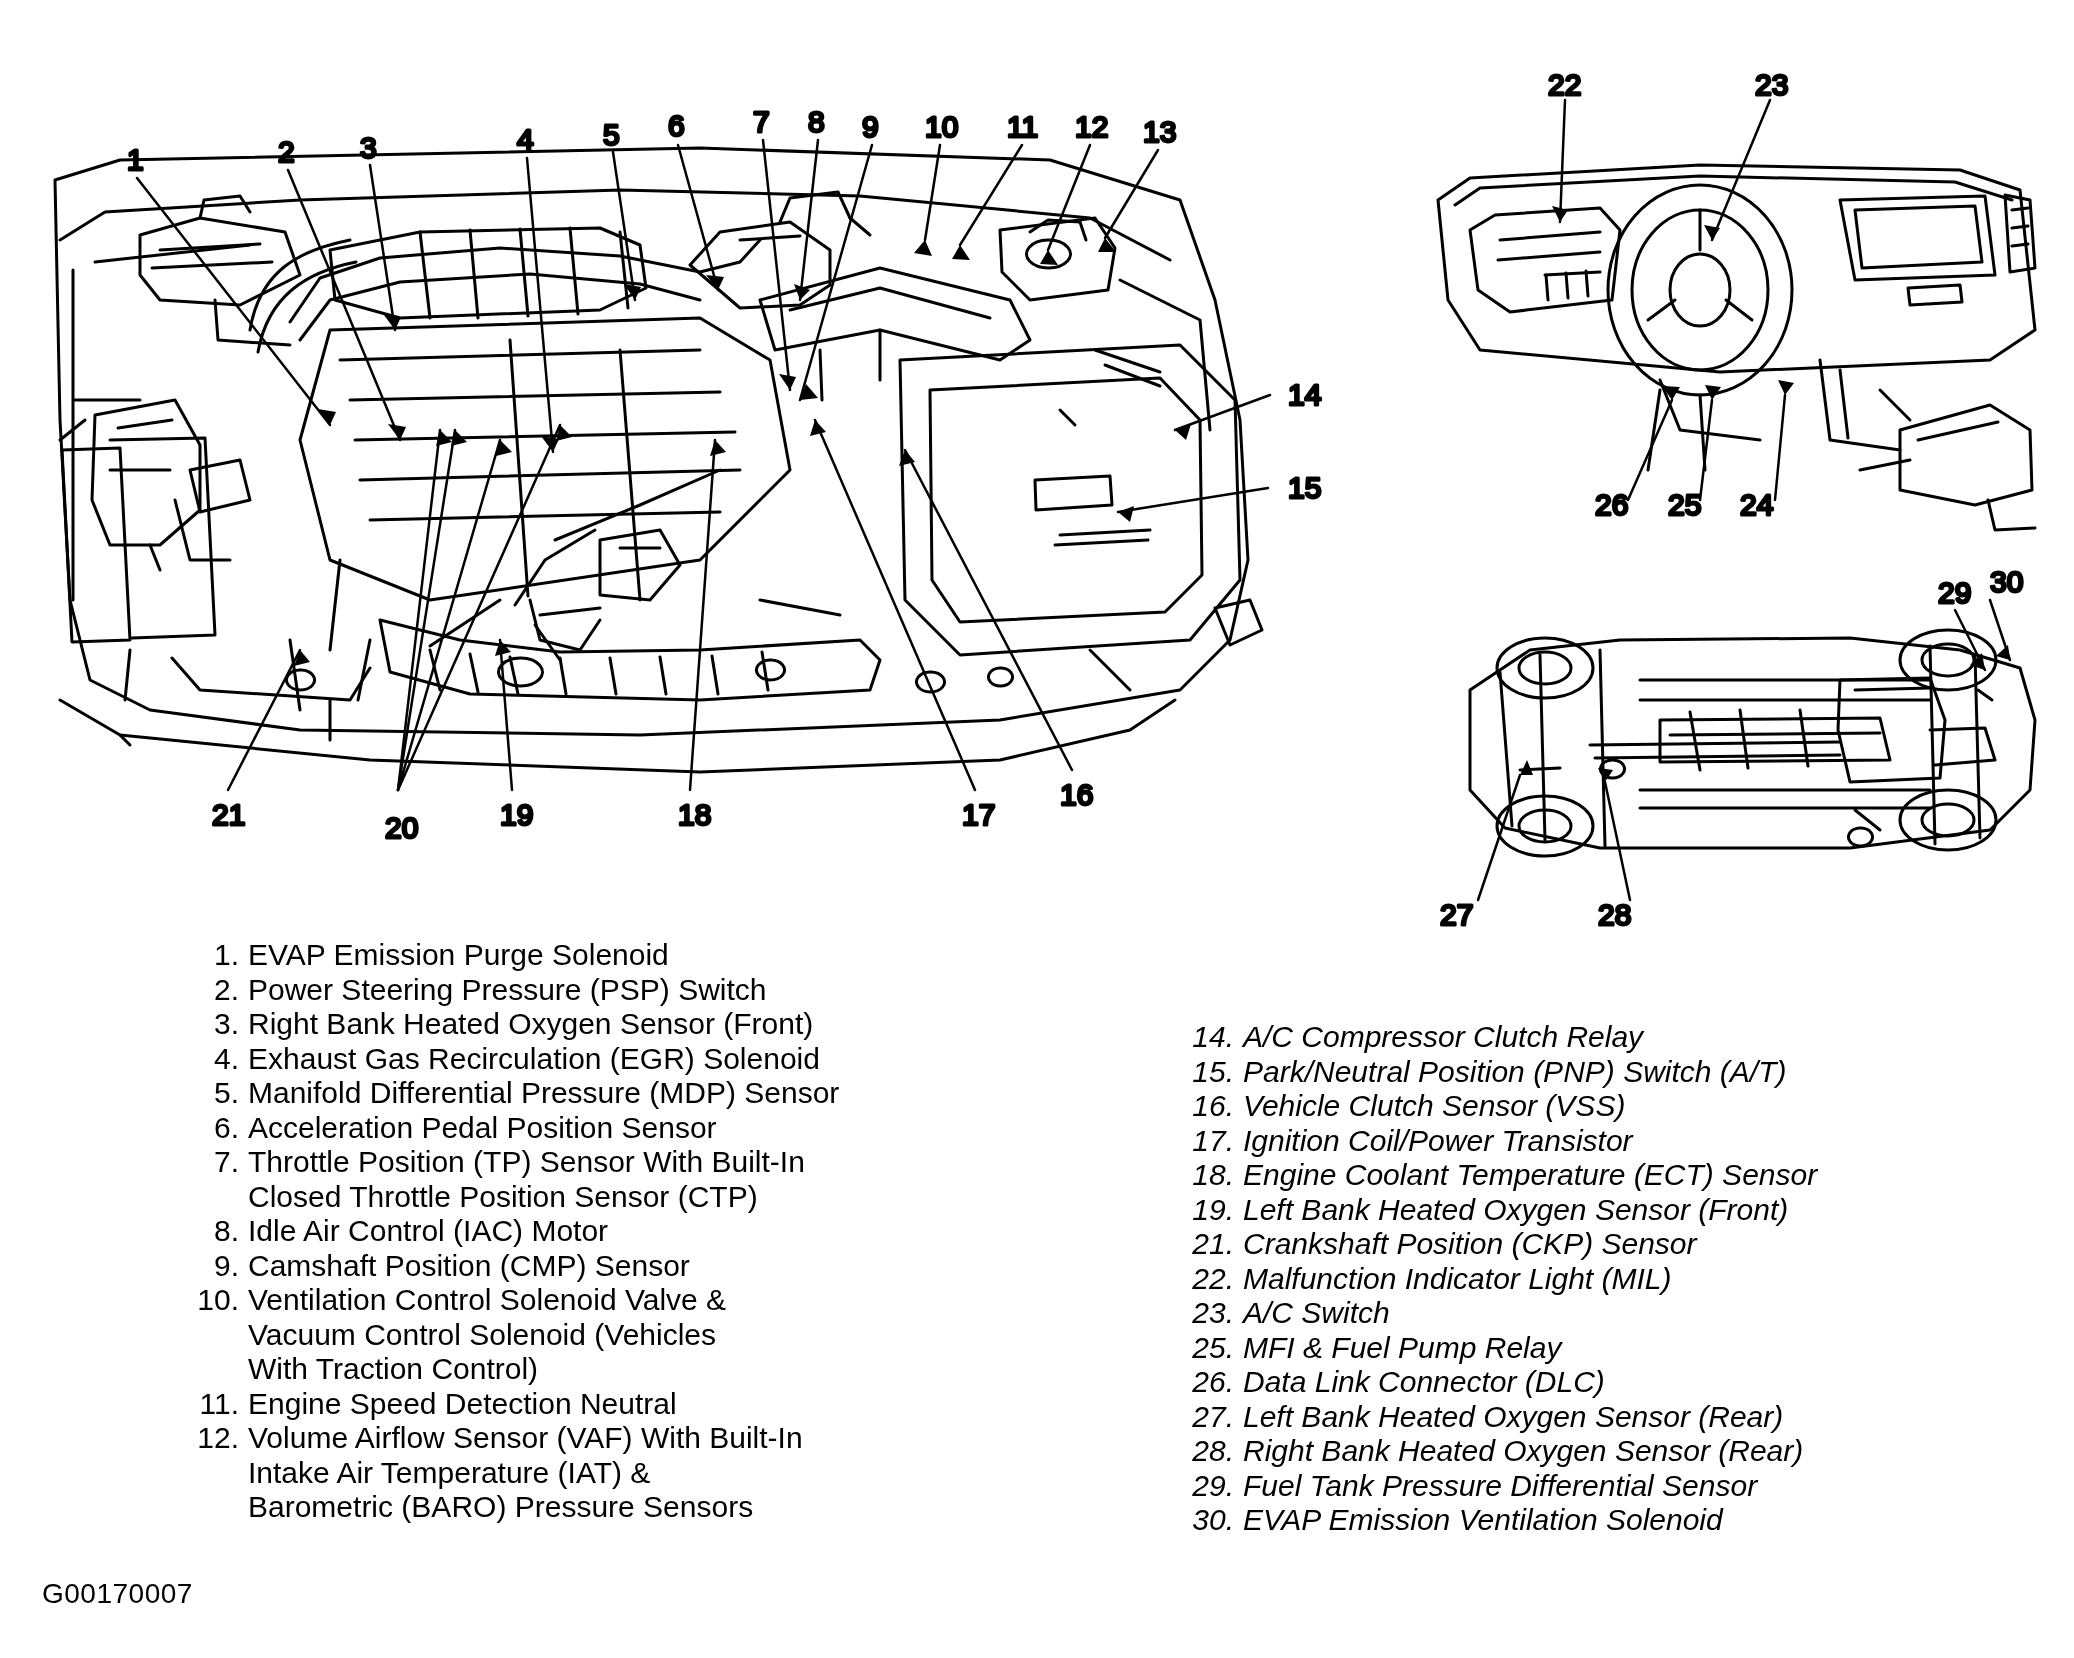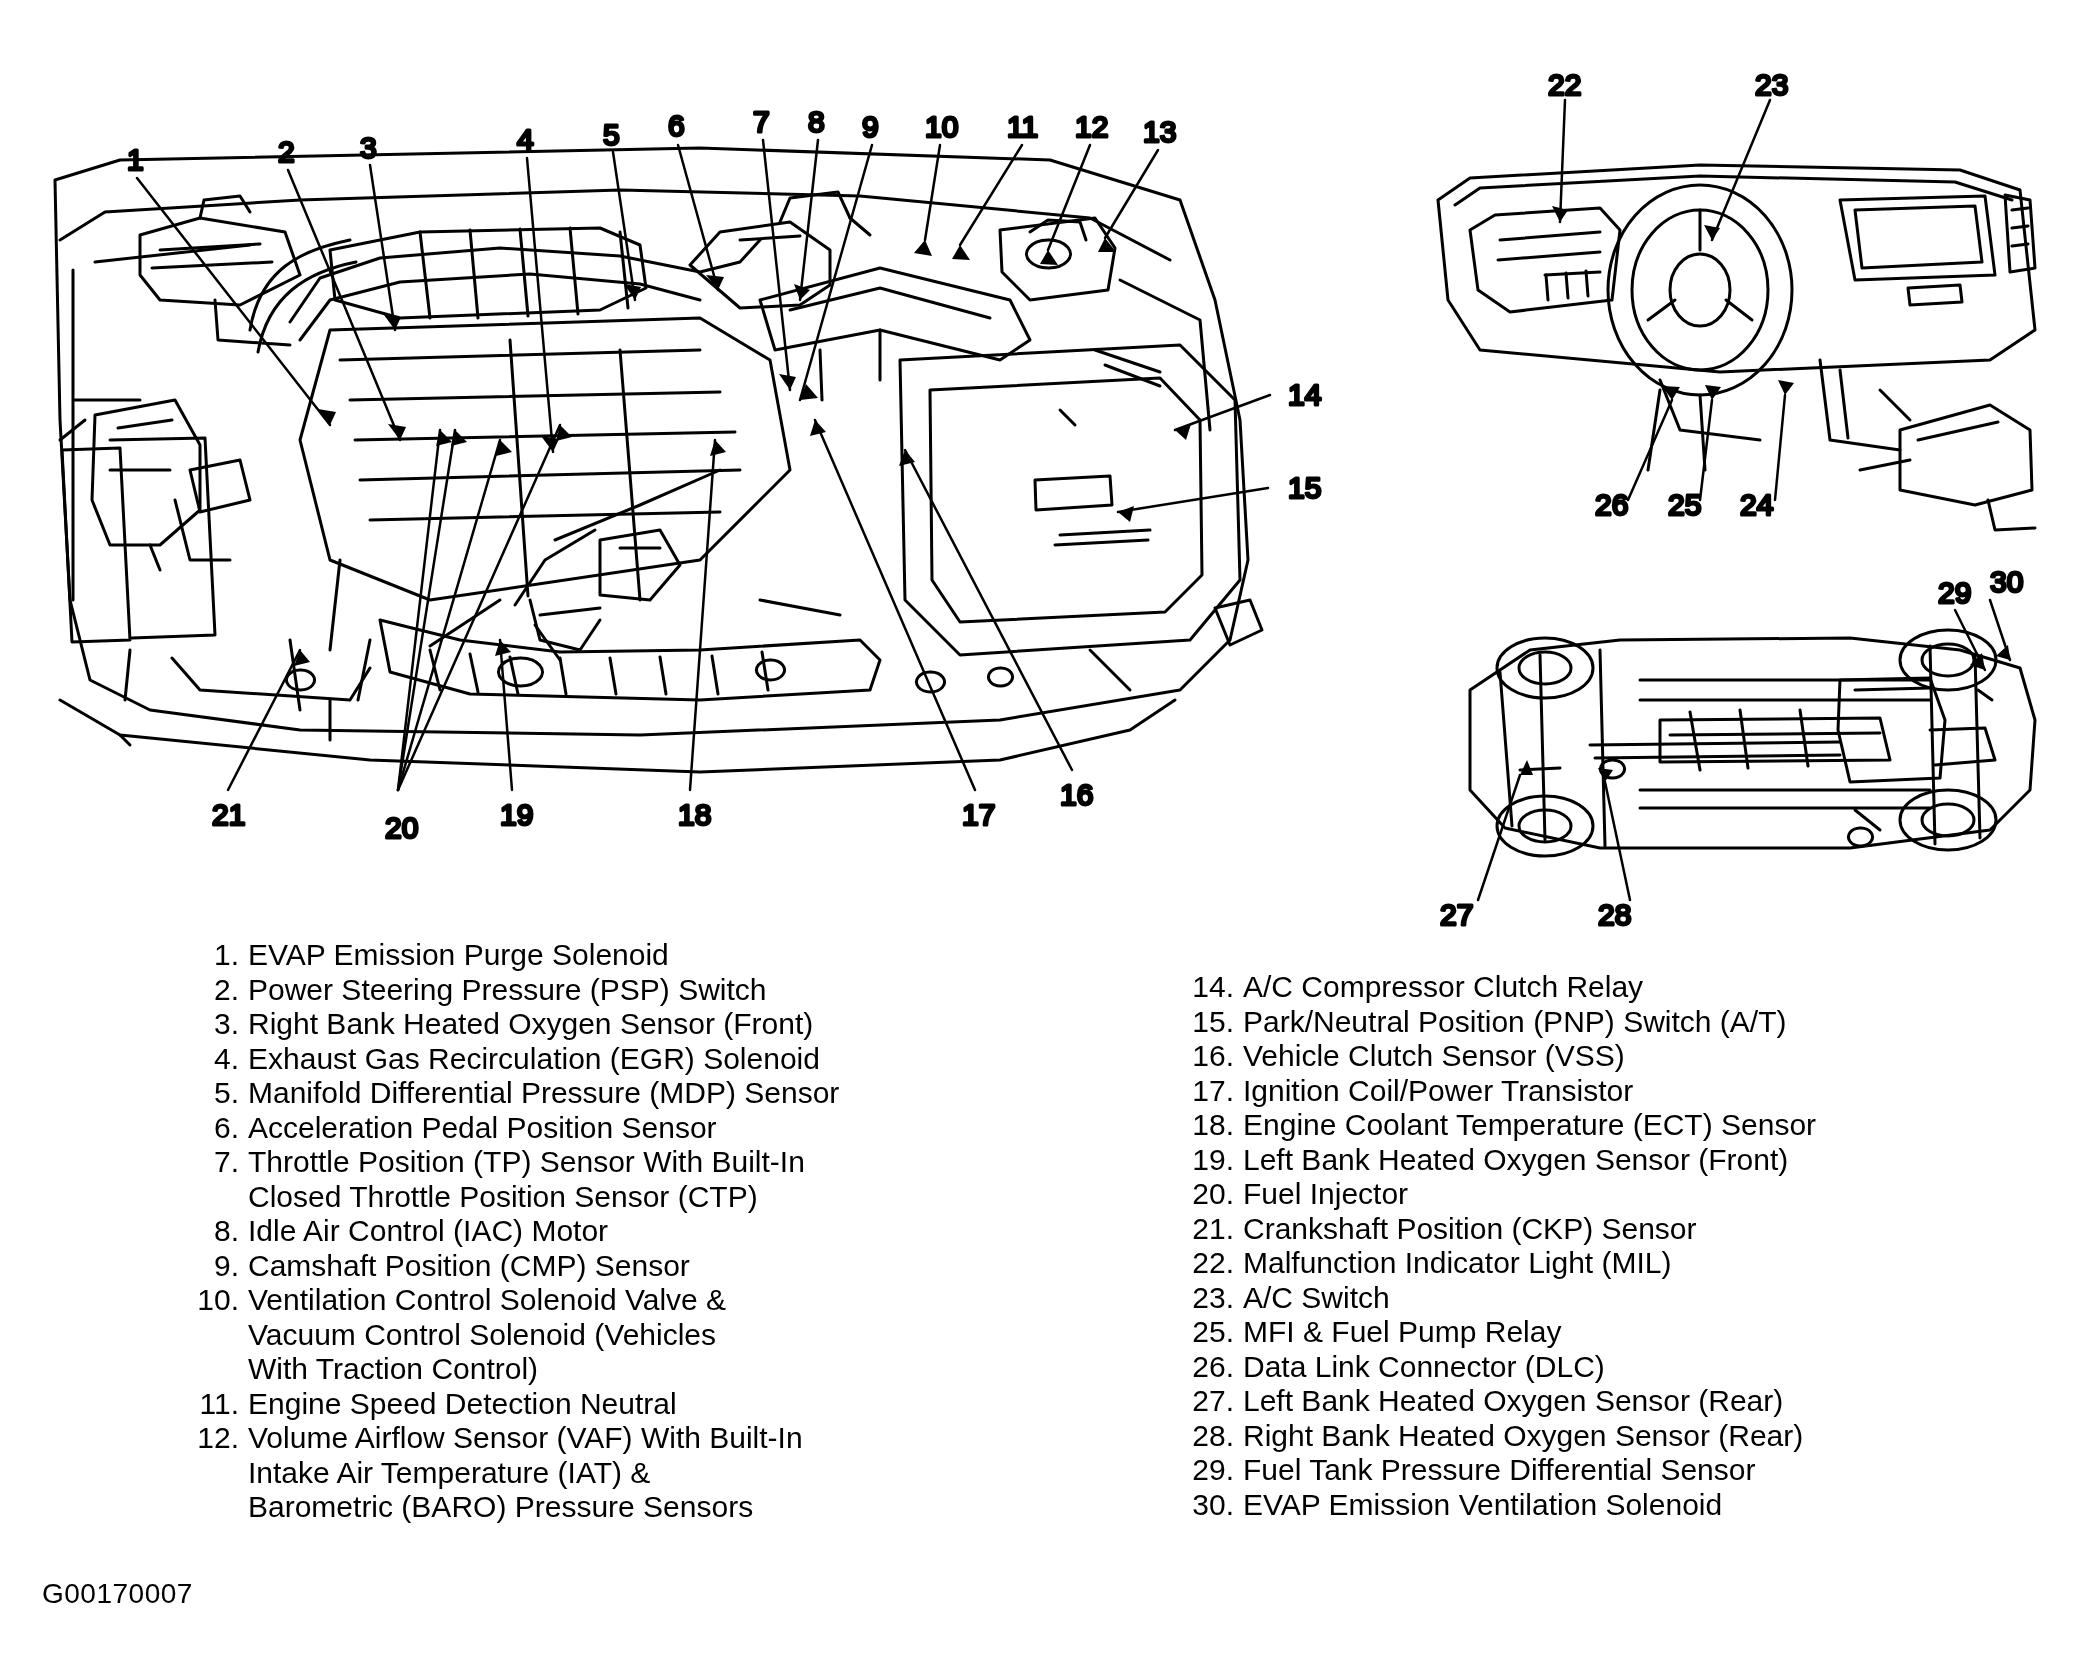--- a/index.html
+++ b/index.html
@@ -45,22 +45,23 @@
     position: absolute;
     pointer-events: auto;
   }
   .legend-col.left {
     left: 190px;
     top: 938px;
     width: 760px;
   }
   .legend-col.right {
     left: 1185px;
-    top: 970px;
+    top: 1020px;
     width: 800px;
+    font-style: italic;
   }
   .legend-item {
     display: flex;
     align-items: flex-start;
     font-size: 30px;
     line-height: 34.5px;
     color: #000;
     margin-bottom: 0px;
     white-space: nowrap;
   }
@@ -466,24 +467,20 @@
       </div>
       <div class="legend-item">
         <span class="legend-num">18.</span>
         <span class="legend-text">Engine Coolant Temperature (ECT) Sensor</span>
       </div>
       <div class="legend-item">
         <span class="legend-num">19.</span>
         <span class="legend-text">Left Bank Heated Oxygen Sensor (Front)</span>
       </div>
       <div class="legend-item">
-        <span class="legend-num">20.</span>
-        <span class="legend-text">Fuel Injector</span>
-      </div>
-      <div class="legend-item">
         <span class="legend-num">21.</span>
         <span class="legend-text">Crankshaft Position (CKP) Sensor</span>
       </div>
       <div class="legend-item">
         <span class="legend-num">22.</span>
         <span class="legend-text">Malfunction Indicator Light (MIL)</span>
       </div>
       <div class="legend-item">
         <span class="legend-num">23.</span>
         <span class="legend-text">A/C Switch</span>

